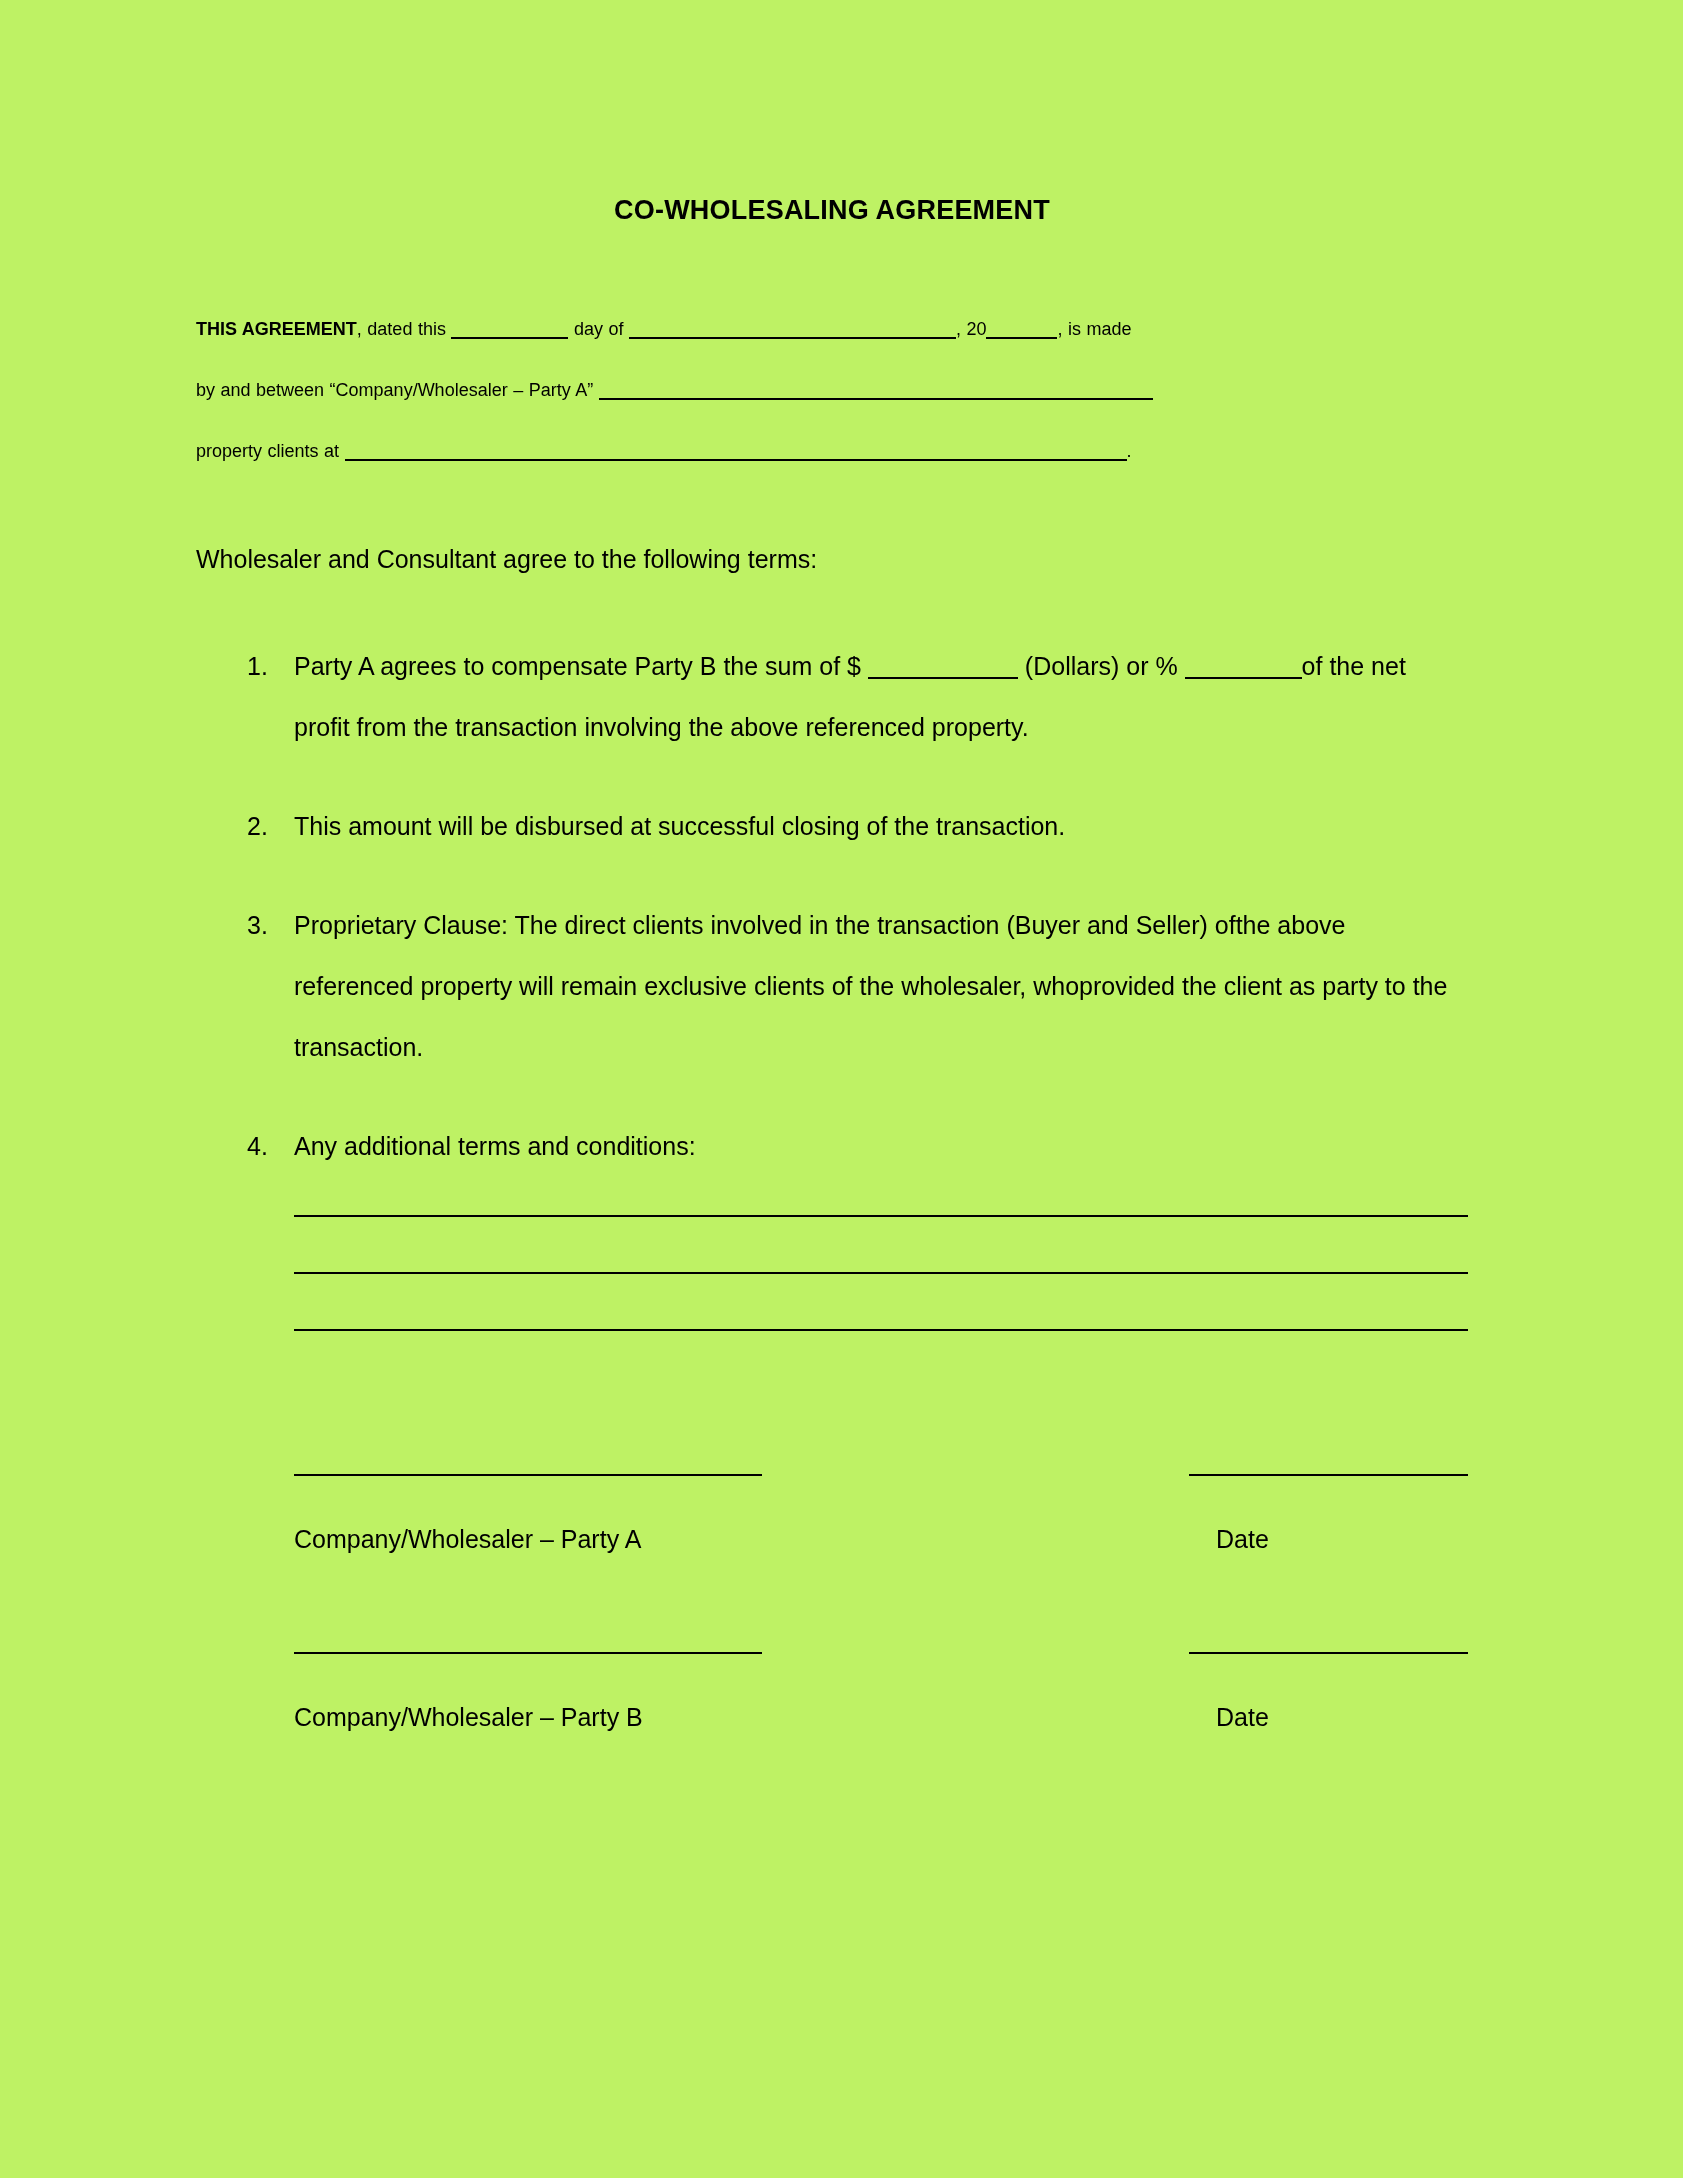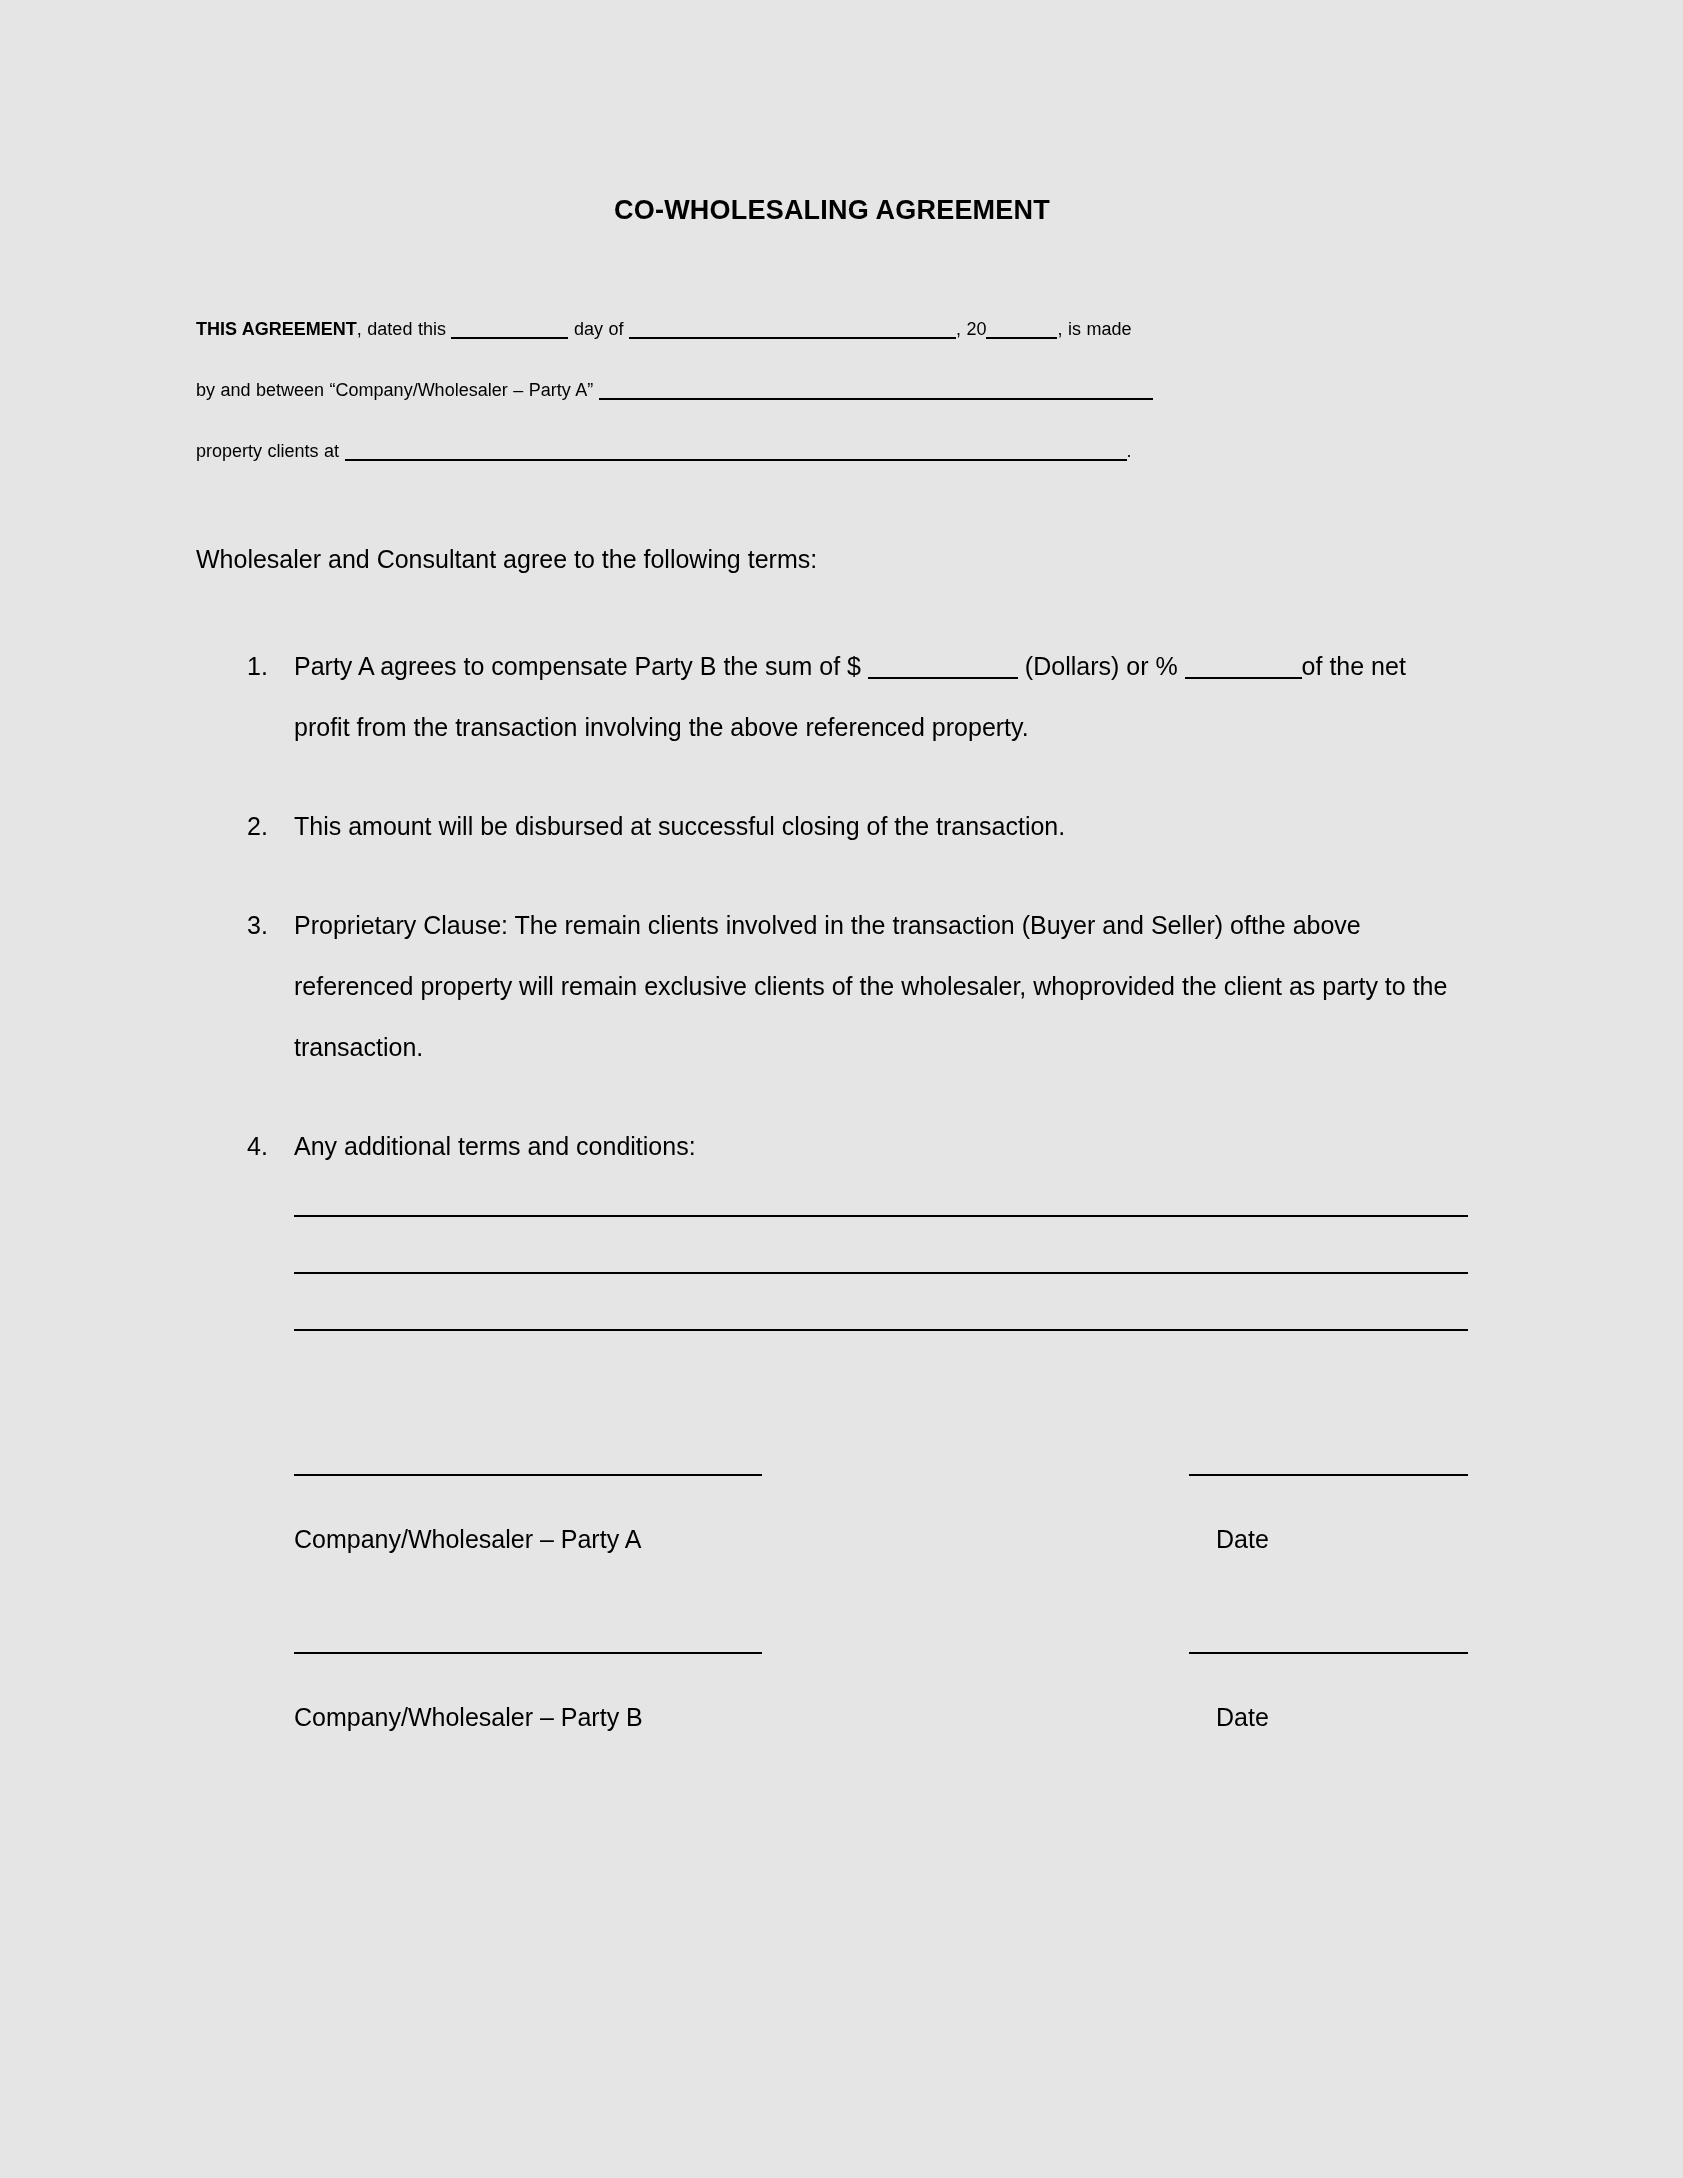--- a/index.html
+++ b/index.html
@@ -10,21 +10,21 @@
   }
   body {
     font-family: "Liberation Sans", sans-serif;
     color: #000000;
   }
   .page {
     position: relative;
     width: 1683px;
     height: 2178px;
     margin: 0 auto;
-    background: #e5e5e5;
+    background: #bef264;
     box-sizing: border-box;
     overflow: hidden;
   }
   .content {
     position: absolute;
     left: 196px;
     top: 0;
     width: 1272px;
   }
 
@@ -186,21 +186,21 @@
         <span class="term-body"><span class="ln"><span>Party A  agrees to compensate Party B the sum of $ </span><span class="blank b-dollars"></span><span> (Dollars) or % </span><span class="blank b-percent"></span></span><span class="ln">of the net profit from the transaction involving the above referenced property.</span></span>
       </li>
 
       <li>
         <span class="num">2.</span>
         <span class="term-body">This amount will be disbursed at successful closing of the transaction.</span>
       </li>
 
       <li>
         <span class="num">3.</span>
-        <span class="term-body"><span class="jline stretch">Proprietary Clause: The remain clients involved in the transaction (Buyer and Seller) of</span><span class="jline stretch">the above referenced property will remain exclusive clients of the wholesaler, who</span><span class="jline">provided the client as party to the transaction.</span></span>
+        <span class="term-body"><span class="jline stretch">Proprietary Clause: The direct clients involved in the transaction (Buyer and Seller) of</span><span class="jline stretch">the above referenced property will remain exclusive clients of the wholesaler, who</span><span class="jline">provided the client as party to the transaction.</span></span>
       </li>
 
       <li>
         <span class="num">4.</span>
         <span class="term-body">Any additional terms and conditions:</span>
       </li>
     </ol>
 
     <div class="rule-lines">
       <div class="rule-line"></div>

